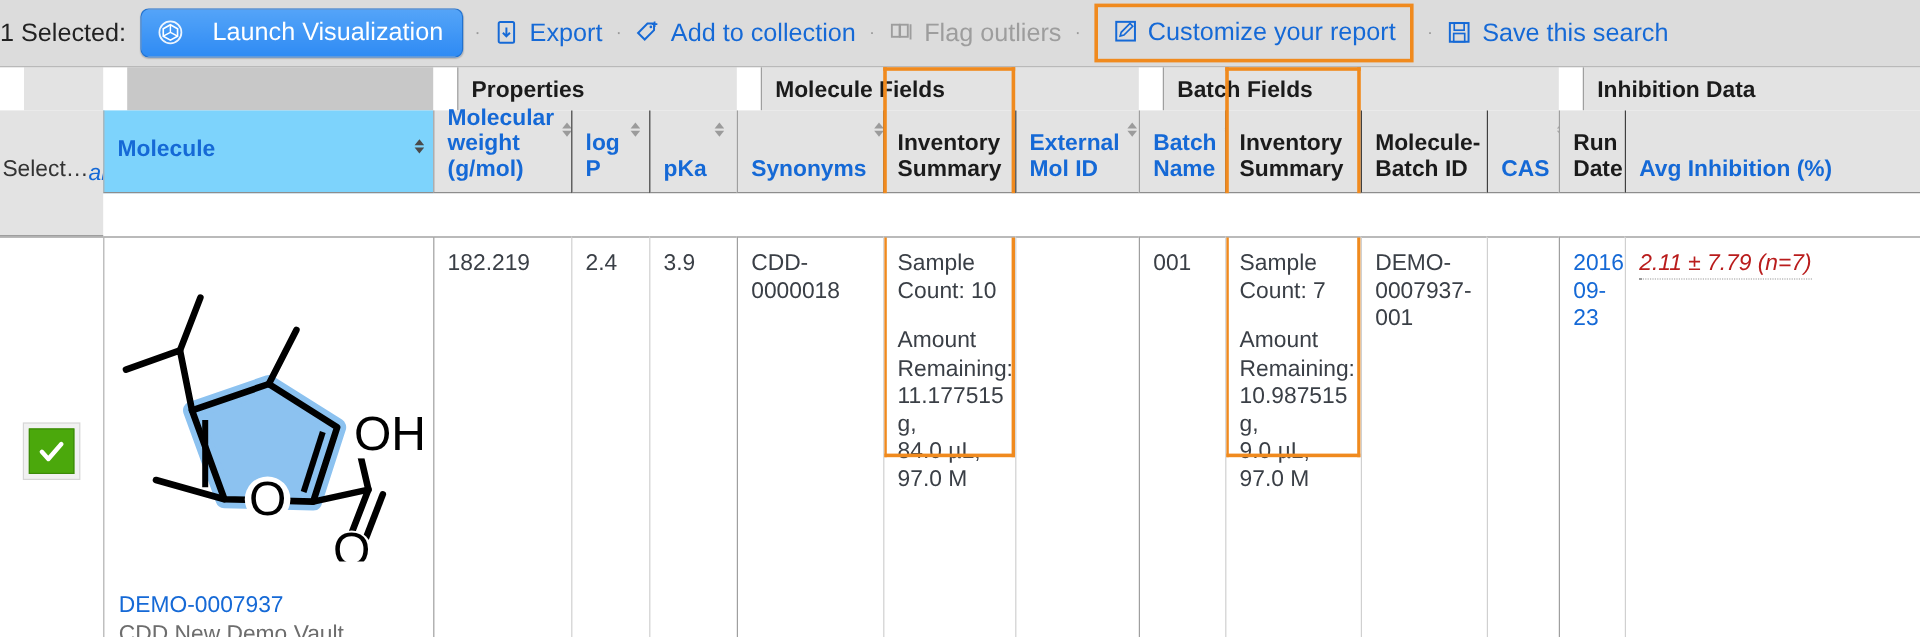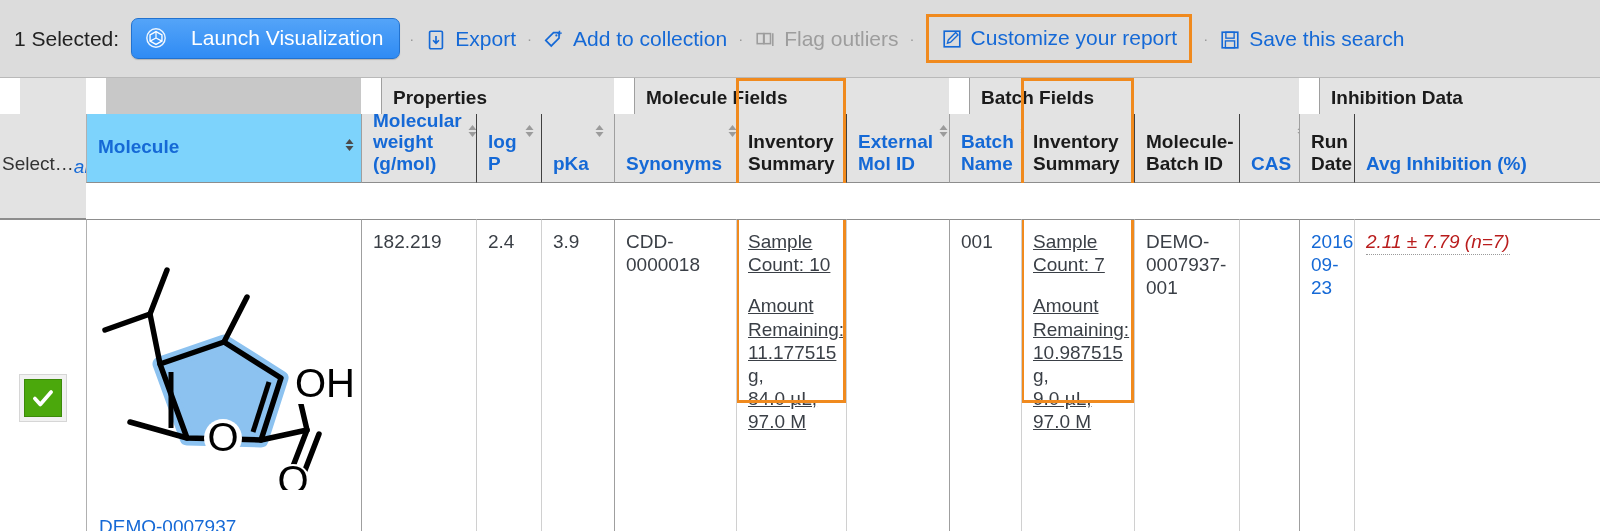--- a/index.html
+++ b/index.html
@@ -10,26 +10,25 @@
   }
   #app {
     width: 1600px; height: 531px;
     position: relative;
     overflow: hidden;
     background: #ffffff;
   }
 
   
   .toolbar {
-    height: 78px;
+    height: 56px;
     background: #dcdcdc;
     border-bottom: 1px solid #b9b9b9;
     display: flex;
     align-items: center;
-    padding-left: 14px;
     position: relative;
   }
   .sel-count {
     font-size: 21px;
     color: #222;
     margin-right: 12px;
     white-space: nowrap;
   }
   .launch-btn {
     display: flex;
@@ -46,21 +45,21 @@
     cursor: pointer;
   }
   .tb-sep {
     color: #9a9a9a;
     font-size: 15px;
     padding: 0 9px;
     user-select: none;
   }
   .tb-item {
     display: flex;
-    align-items: flex-end;
+    align-items: flex-start;
     gap: 8px;
     color: #1569d6;
     font-size: 21px;
     white-space: nowrap;
     cursor: pointer;
     padding: 3px 2px;
   }
   .tb-item.disabled { color: #9d9d9d; cursor: default; }
   .tb-item.boxed {
     border: 3px solid #f08a1e;
@@ -223,21 +222,21 @@
     cursor: pointer;
     line-height: 1.3;
   }
   .mol-vault {
     padding-left: 12px;
     font-size: 19px;
     color: #6d6d6d;
     line-height: 1.3;
   }
 
-  .inv-block { white-space: normal; text-decoration: underline; }
+  .inv-block { white-space: normal; }
   .inv-gap { height: 18px; }
   .run-date { color: #1569d6; cursor: pointer; }
   .avg-inh {
     font-style: italic;
     color: #b91c1c;
     border-bottom: 1px dotted #9a9a9a;
     display: inline;
     padding-bottom: 2px;
   }
 </style>

